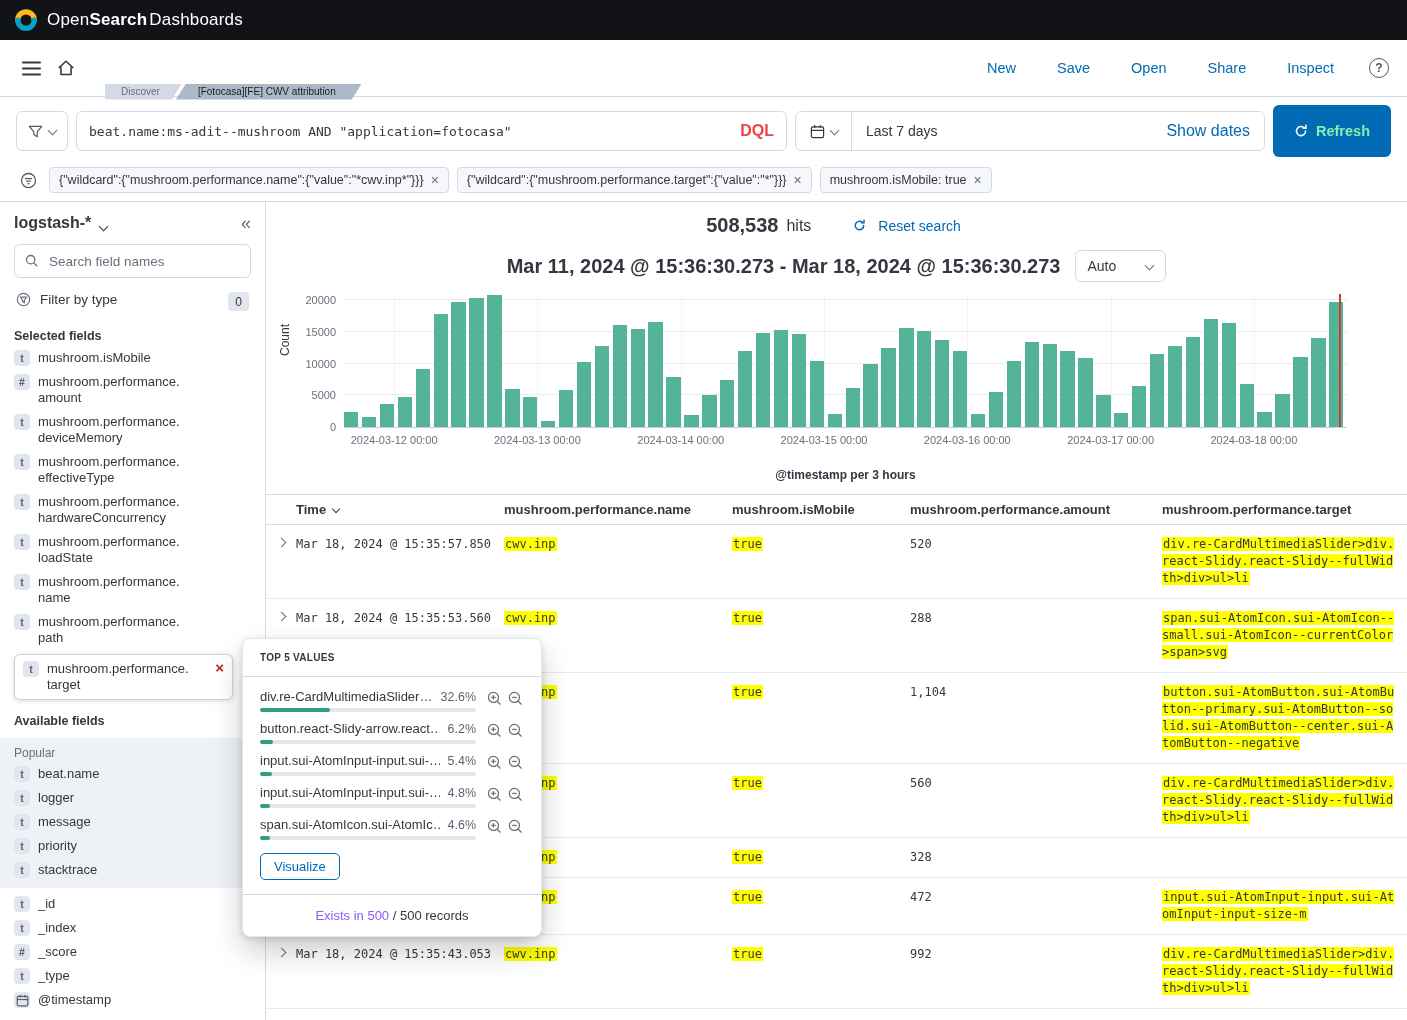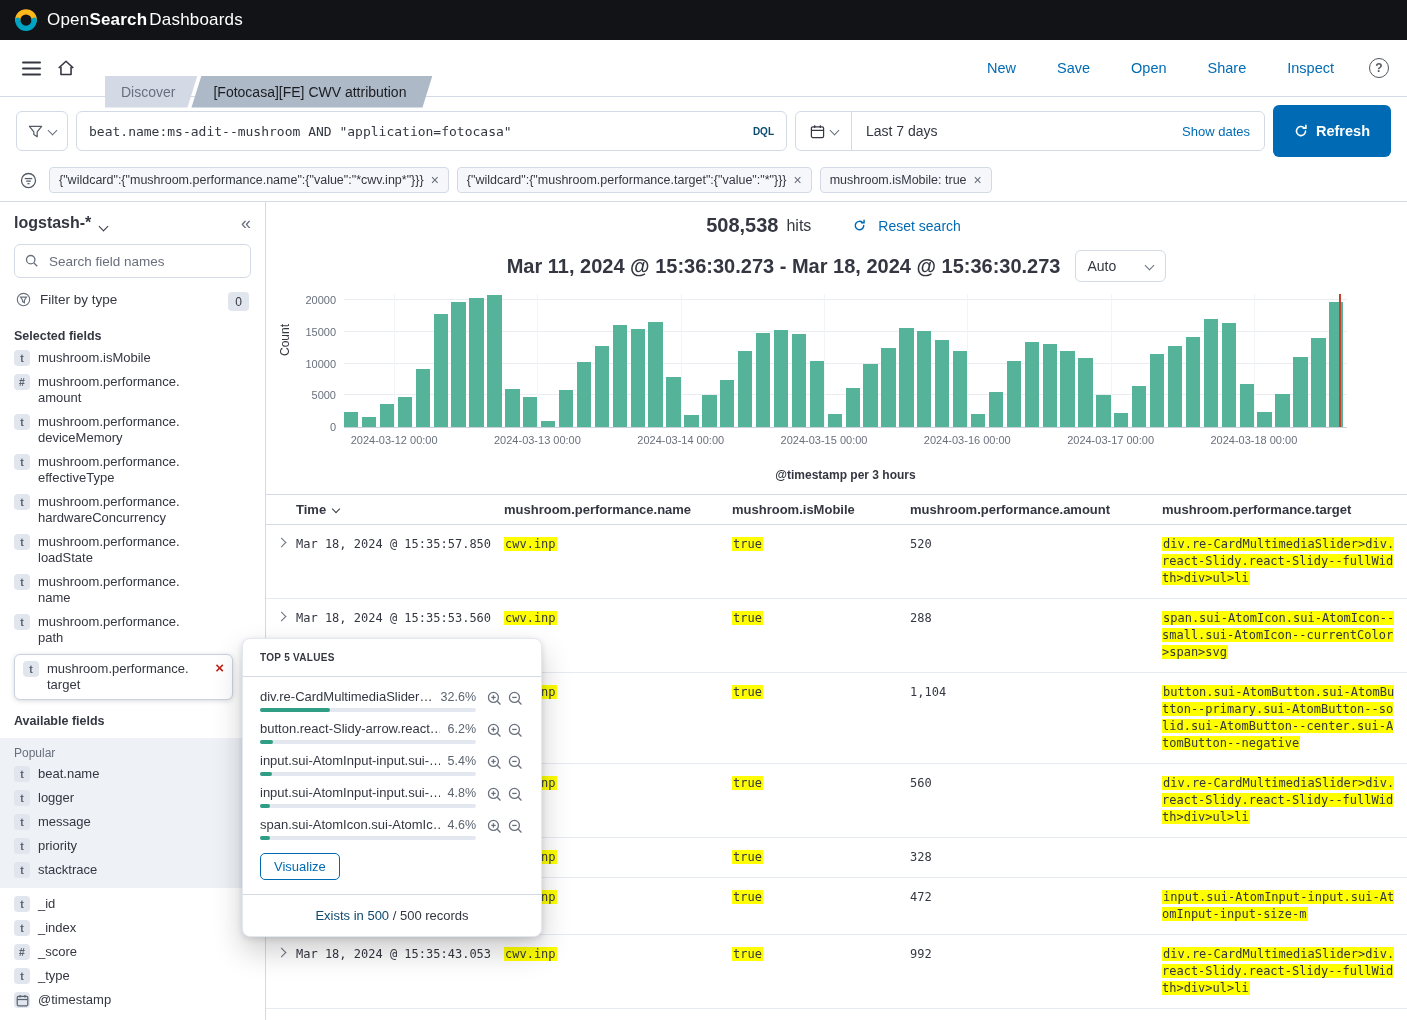--- a/index.html
+++ b/index.html
@@ -12,42 +12,42 @@
   
   .topbar { height:40px; background:#111317; display:flex; align-items:center; padding:0 14px; gap:9px; }
   .wordmark { color:#fff; font-size:17px; letter-spacing:.2px; }
   .wm-open { font-weight:400; }
   .wm-search { font-weight:700; }
   .wm-dash { font-weight:400; margin-left:2px; }
   
   .navbar { height:57px; border-bottom:1px solid #d3dae6; display:flex; align-items:center; padding:0 18px; background:#fff; }
   .icon-btn { background:none; border:none; padding:4px; cursor:pointer; display:flex; align-items:center; }
   .breadcrumbs { display:flex; margin-left:26px; }
-  .crumb { height:32px; display:flex; align-items:center; font-size:14px;margin-top:47px; }
+  .crumb { height:16px; display:flex; align-items:center; font-size:10px;margin-top:47px; }
   .crumb1 { background:#d3dae6; color:#69707d; padding:0 22px 0 16px;
             clip-path:polygon(0 0,100% 0,calc(100% - 10px) 100%,0 100%); }
   .crumb2 { background:#aeb9c7; color:#1a1c21; margin-left:-6px; padding:0 26px 0 22px;
             clip-path:polygon(10px 0,100% 0,calc(100% - 10px) 100%,0 100%); }
   .nav-right { margin-left:auto; display:flex; align-items:center; gap:29px; }
   .nav-link { color:#006bb4; font-size:14.5px; cursor:pointer; background:none; border:none; font-family:inherit; }
   .help-btn { width:20px; height:20px; border:1.6px solid #515761; border-radius:50%; color:#515761;
               font-size:12px; font-weight:700; display:flex; align-items:center; justify-content:center; background:none; }
   
   .querybar { display:flex; gap:8px; padding:8px 16px; align-items:center; background:#fff; }
   .ctrl { border:1px solid #d3dae6; border-radius:6px; background:#fff; height:40px; display:flex; align-items:center; }
   .savedq { width:52px; justify-content:center; gap:6px; cursor:pointer; }
   .qinput { flex:1; padding:0 12px; cursor:text; }
   .qtext { font-family:"DejaVu Sans Mono","Liberation Mono",monospace; font-size:13px; flex:1; white-space:nowrap; overflow:hidden; }
-  .dql { color:#0c4a6e; font-size:10px; font-weight:600; cursor:pointer; padding-left:10px; }
+  .dql { color:#ef4444; font-size:16px; font-weight:600; cursor:pointer; padding-left:10px; }
   .datepicker { flex:0 0 470px; }
   .dp-cal { height:100%; width:56px; display:flex; align-items:center; justify-content:center; gap:6px;
             border-right:1px solid #d3dae6; cursor:pointer; }
   .dp-text { padding:0 14px; font-size:14px; flex:1; cursor:pointer; }
-  .dp-show { color:#006bb4; font-size:13px; padding-right:14px; cursor:pointer; white-space:nowrap; background:none; border:none; font-family:inherit; }
-  .refresh-btn { background:#006bb4; color:#ffffff; border:none; border-radius:6px; height:52px; flex:0 0 118px;
+  .dp-show { color:#006bb4; font-size:16px; padding-right:14px; cursor:pointer; white-space:nowrap; background:none; border:none; font-family:inherit; }
+  .refresh-btn { background:#006bb4; color:#86efac; border:none; border-radius:6px; height:52px; flex:0 0 118px;
                  font-size:14.5px; font-weight:700; display:flex; align-items:center; justify-content:center; gap:8px;
                  font-family:inherit; cursor:pointer; }
   
   .filterbar { display:flex; align-items:center; gap:8px; padding:2px 16px 8px; border-bottom:1px solid #d3dae6; background:#fff; }
   .filter-pill { display:flex; align-items:center; gap:7px; border:1px solid #d3dae6; background:#f5f7fa;
                  border-radius:4px; height:26px; padding:0 9px; font-size:12.5px; color:#343741; cursor:pointer; white-space:nowrap; }
   .pill-close { color:#69707d; font-size:14px; line-height:1; cursor:pointer; }
   
   .content { display:flex; height:830px; }
   .sidebar { flex:0 0 266px; border-right:1px solid #d3dae6; padding:12px 14px 0; position:relative; overflow:hidden; background:#fff; }
@@ -123,21 +123,21 @@
   .pv-line { display:flex; justify-content:space-between; align-items:center; font-size:13px; }
   .pv-label { white-space:nowrap; overflow:hidden; }
   .pv-pct { color:#5c6470; font-size:12.5px; margin-left:8px; }
   .pv-track { height:4px; background:#e3e8f0; border-radius:2px; margin-top:4px; }
   .pv-fill { height:100%; background:#2f9e84; border-radius:2px; }
   .pv-acts { display:flex; gap:3px; padding-top:1px; }
   .pv-mag { width:18px; height:18px; background:none; border:none; padding:0; color:#69707d; cursor:pointer; }
   .viz-btn { margin:4px 0 14px; display:inline-block; border:1px solid #006bb4; color:#006bb4; border-radius:5px;
              padding:5px 13px; font-size:13px; background:#fff; font-family:inherit; cursor:pointer; }
   .pp-foot { border-top:1px solid #d3dae6; padding:13px 16px; text-align:center; font-size:13px; color:#343741; }
-  .pp-link { color:#0c4a6e; cursor:pointer; }
+  .pp-link { color:#8b5cf6; cursor:pointer; }
 </style>
 </head>
 <body>
 
 <header class="topbar">
   <span style="display:flex">
     <svg width="24" height="24" viewBox="0 0 32 32">
       <path d="M5 16 A11 11 0 0 1 27 16" fill="none" stroke="#ffb81c" stroke-width="7" stroke-linecap="round"></path>
       <path d="M27 16 A11 11 0 0 1 5 16" fill="none" stroke="#00a3c4" stroke-width="7" stroke-linecap="round"></path>
     </svg>

